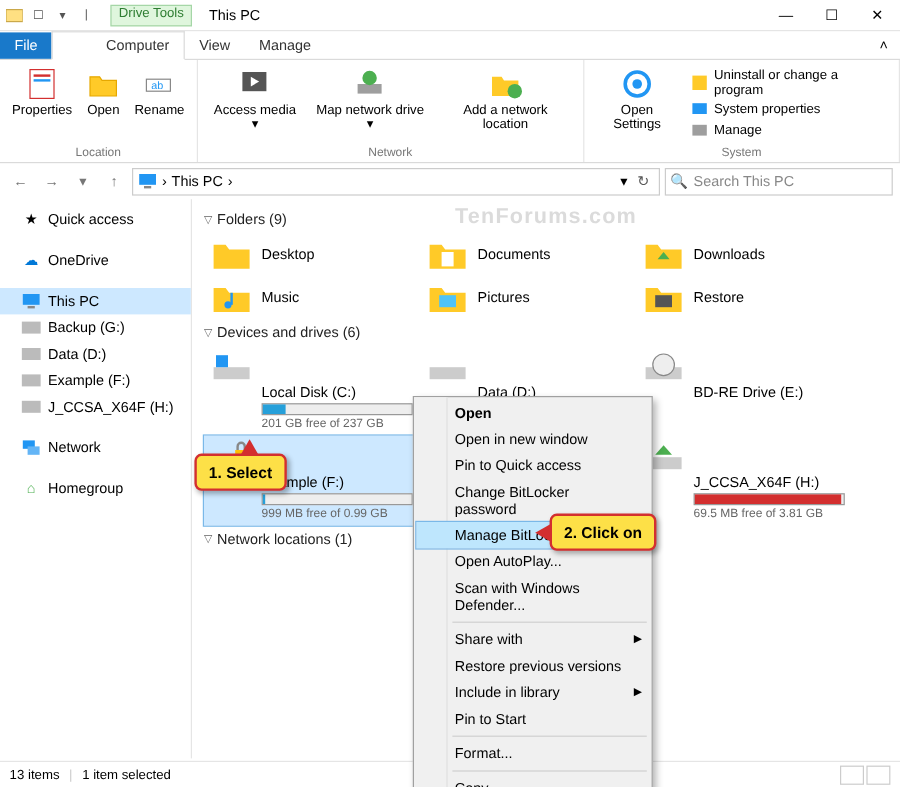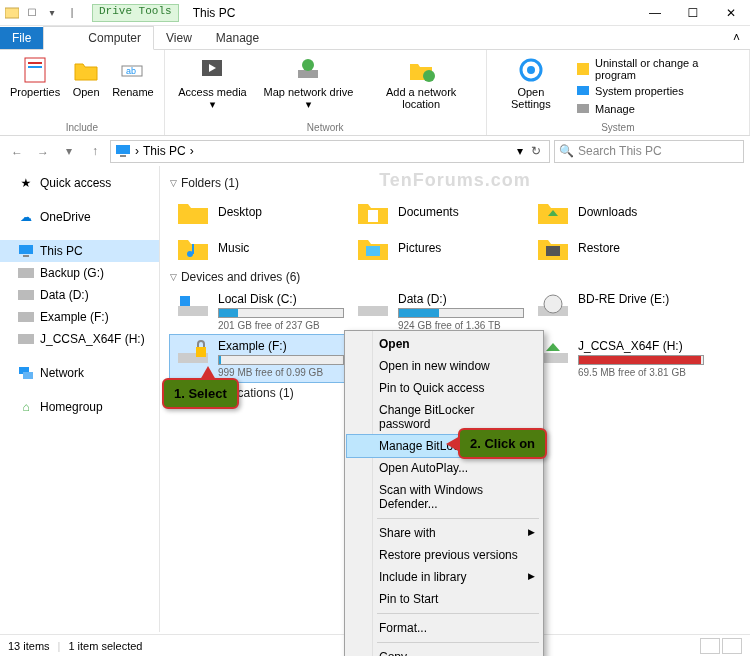--- a/index.html
+++ b/index.html
@@ -2,21 +2,21 @@
 <html><head>
 <meta charset="utf-8">
 <style>
 * { box-sizing: border-box; margin: 0; padding: 0; font-family: "Segoe UI", sans-serif; }
 body { background: #fff; width: 750px; height: 656px; overflow: hidden; position: relative; font-size: 12px; }
 
 
 .titlebar { height: 26px; display: flex; align-items: center; border-bottom: 1px solid #e5e5e5; }
 .qat { display: flex; align-items: center; gap: 4px; padding: 0 4px; }
 .qat-icon { width: 16px; height: 16px; display: flex; align-items: center; justify-content: center; font-size: 10px; color: #555; }
-.titlebar-tabtools { background: #dff6dd; border: 1px solid #a5d6a7; height: 18px; padding: 0 6px; font-size: 11px; color: #2e7d32; margin: 0 8px; font-family: Liberation Mono, monospace; }
+.titlebar-tabtools { background: #dff6dd; border: 1px solid #a5d6a7; height: 18px; padding: 0 6px; font-size: 11px; color: #2e7d32; margin: 0 8px; }
 .titlebar-title { padding-left: 6px; }
 .win-controls { margin-left: auto; display: flex; }
 .win-btn { width: 38px; height: 26px; display: flex; align-items: center; justify-content: center; font-size: 12px; }
 
 
 .ribbon-tabs { height: 24px; display: flex; align-items: flex-end; border-bottom: 1px solid #dadada; }
 .rtab { padding: 4px 12px; font-size: 12px; color: #333; }
 .rtab.file { background: #1979ca; color: #ffffff; }
 .rtab.active { border: 1px solid #dadada; border-bottom: 1px solid #fff; background: #fff; margin-bottom: -1px; padding-left: 44px; }
 .ribbon-collapse { margin-left: auto; padding: 4px 10px; }
@@ -49,38 +49,38 @@
 
 .content { flex: 1; padding: 6px 10px; overflow: hidden; position: relative; }
 .section-header { display: flex; align-items: center; gap: 4px; font-size: 12px; padding: 4px 0; color: #222; }
 .chev { font-size: 9px; color: #666; }
 .section-grid { display: flex; flex-wrap: wrap; }
 .folder-item { width: 180px; display: flex; align-items: center; gap: 8px; padding: 4px 6px; }
 .folder-icon { width: 34px; height: 28px; }
 .drive-item { width: 180px; display: flex; align-items: flex-start; gap: 8px; padding: 4px 6px; }
 .drive-item.selected { background: #cde8ff; outline: 1px solid #7ab8e8; }
 .drive-icon { width: 34px; height: 28px; flex-shrink: 0; }
-.drive-meta { flex: 1; }
+.drive-meta { flex: 1; margin-top: 28px; }
 .drive-bar { height: 10px; border: 1px solid #999; margin: 2px 0; background: #eee; position: relative; }
 .drive-fill { height: 100%; background: #26a0da; }
 .drive-fill.red { background: #d32f2f; }
 .drive-sub { font-size: 10px; color: #666; }
 
 .watermark { position: absolute; top: 4px; left: 50%; transform: translateX(-50%); font-size: 18px; color: #ccc; font-weight: bold; letter-spacing: 1px; opacity: 0.7; text-shadow: 1px 1px 0 #fff; pointer-events: none; }
 
 
 .ctxmenu { position: absolute; left: 344px; top: 330px; width: 200px; background: #f0f0f0; border: 1px solid #a0a0a0; box-shadow: 3px 3px 6px rgba(0,0,0,0.3); padding: 2px; z-index: 50; }
 .ctx-gutter { position: absolute; left: 0; top: 0; bottom: 0; width: 28px; background: #f0f0f0; border-right: 1px solid #e0e0e0; }
 .ctx-item { position: relative; padding: 4px 18px 4px 32px; font-size: 12px; z-index: 1; }
 .ctx-item.highlight { background: #bee6fd; outline: 1px solid #7ab8e8; }
 .ctx-sep { height: 1px; background: #d0d0d0; margin: 3px 2px 3px 30px; }
 .ctx-arrow { position: absolute; right: 6px; top: 5px; font-size: 9px; }
 
 
-.callout { position: absolute; background: #4d7c0f; border: 2px solid #d32f2f; border-radius: 6px; padding: 6px 10px; font-weight: bold; font-size: 13px; z-index: 60; box-shadow: 2px 2px 4px rgba(0,0,0,0.3); }
+.callout { position: absolute; background: #fde047; border: 2px solid #d32f2f; border-radius: 6px; padding: 6px 10px; font-weight: bold; font-size: 13px; z-index: 60; box-shadow: 2px 2px 4px rgba(0,0,0,0.3); }
 .callout-tail { position: absolute; width: 0; height: 0; }
 .callout1 { left: 162px; top: 378px; }
 .callout1 .callout-tail { left: 50%; top: -14px; border-left: 8px solid transparent; border-right: 8px solid transparent; border-bottom: 14px solid #d32f2f; }
 .callout2 { left: 458px; top: 428px; }
 .callout2 .callout-tail { left: -14px; top: 50%; margin-top: -8px; border-top: 8px solid transparent; border-bottom: 8px solid transparent; border-right: 14px solid #d32f2f; }
 
 
 .statusbar { position: absolute; bottom: 0; left: 0; right: 0; height: 22px; border-top: 1px solid #e5e5e5; display: flex; align-items: center; padding: 0 8px; font-size: 11px; gap: 8px; }
 .statusbar .sep { color: #ccc; }
 .view-toggle { margin-left: auto; display: flex; gap: 2px; }
@@ -143,21 +143,21 @@
       <div class="rbtn">
         <div class="ricon">
             <svg width="28" height="28">
               <rect x="3" y="10" width="20" height="10" fill="#fff" stroke="#888"></rect>
               <text x="7" y="18" font-size="9" fill="#2196f3">ab</text>
             </svg>
           </div>
         <span>Rename</span>
       </div>
     </div>
-    <div class="rgroup-label">Include</div>
+    <div class="rgroup-label">Location</div>
   </div>
   <div class="rgroup">
     <div class="rgroup-row">
       <div class="rbtn">
         <div class="ricon">
             <svg width="28" height="28">
               <rect x="4" y="4" width="20" height="16" fill="#555"></rect>
               <polygon points="11,8 11,16 18,12" fill="#fff"></polygon>
             </svg>
           </div>
@@ -318,21 +318,21 @@
         <span class="nav-icon" style="color:#4caf50">⌂</span>
         <span>Homegroup</span>
       </div>
   </div>
 
   <div class="content">
     <div class="watermark">TenForums.com</div>
 
     <div class="section-header">
         <span class="chev">▽</span>
-        <span>Folders (1)</span>
+        <span>Folders (9)</span>
       </div>
     <div class="section-grid">
       <div class="folder-item">
           <div class="folder-icon">
             <svg width="34" height="28">
               <path d="M2 6h10l3 4h17v16H2z" fill="#ffca28"></path>
             </svg>
           </div>
           <span>Desktop</span>
         </div>

